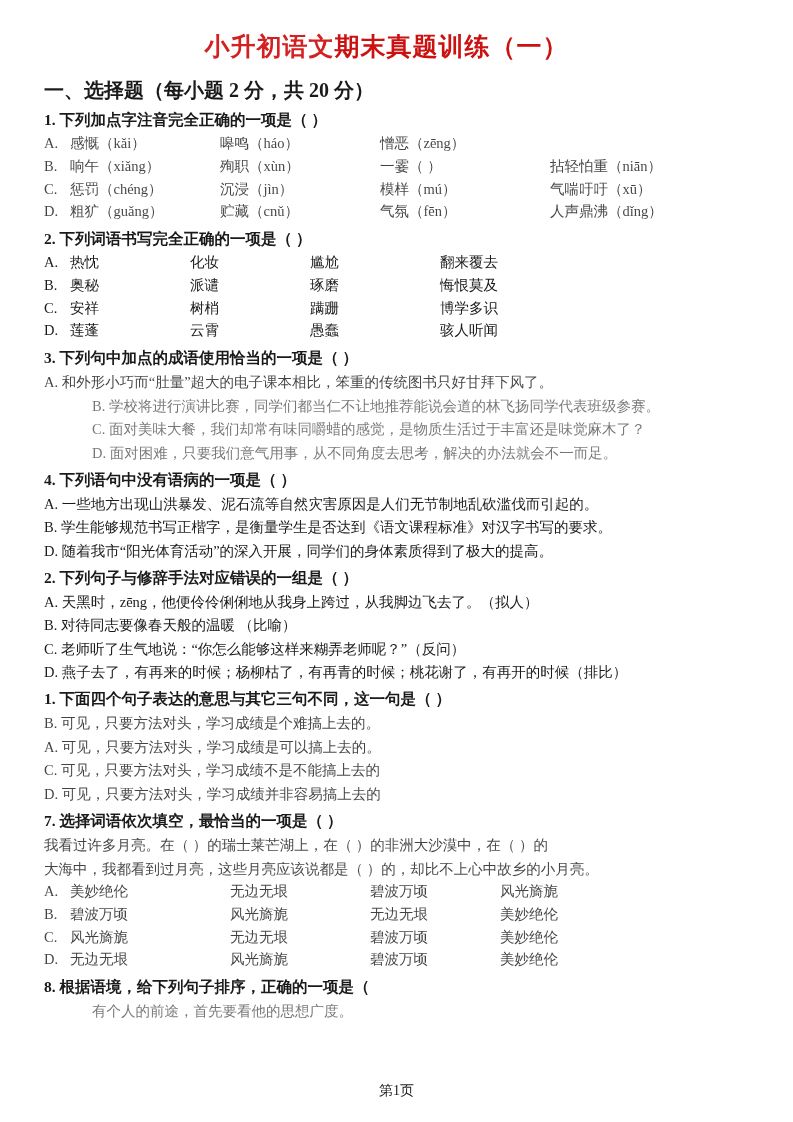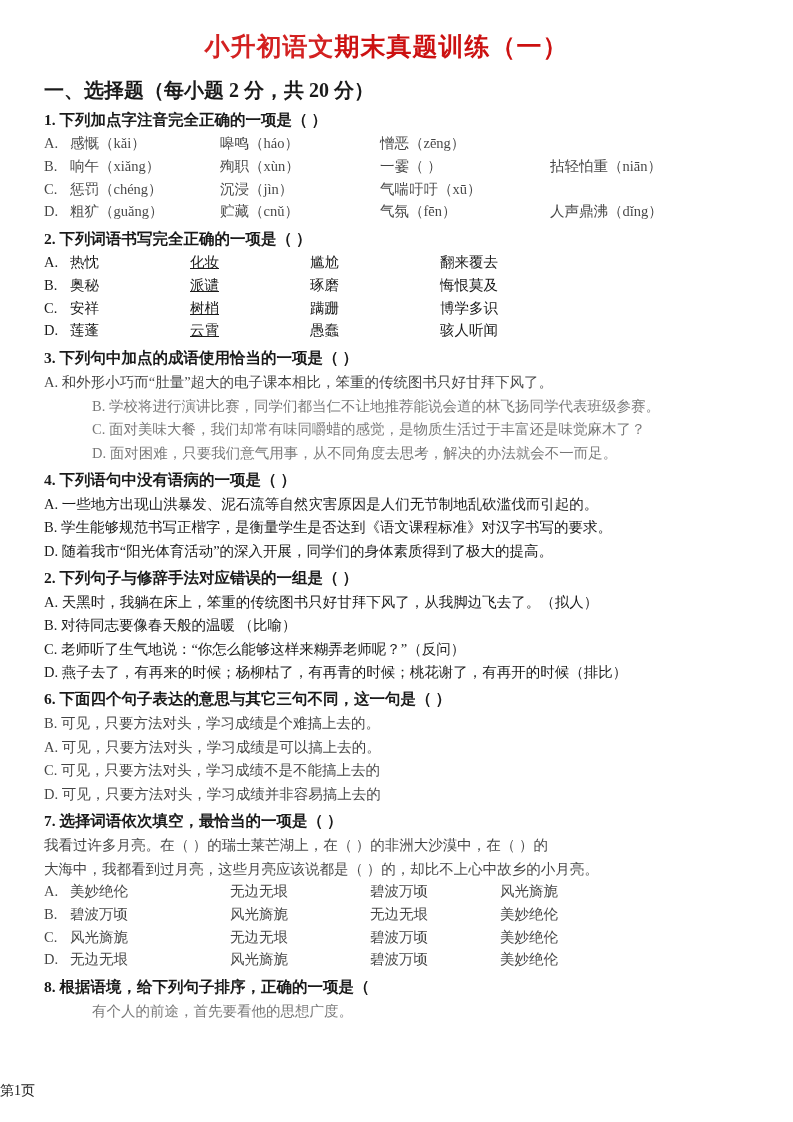--- a/index.html
+++ b/index.html
@@ -53,21 +53,21 @@
   }
   .opt-label {
     width: 26px;
     flex: 0 0 26px;
   }
   .c1 { flex: 0 0 150px; }
   .c2 { flex: 0 0 160px; }
   .c3 { flex: 0 0 170px; }
   .c4 { flex: 0 0 180px; }
   .w1 { flex: 0 0 120px; }
-  .w2 { flex: 0 0 120px; text-decoration: underline; }
+  .w2 { flex: 0 0 120px; }
   .w3 { flex: 0 0 130px; }
   .w4 { flex: 0 0 160px; }
   .f1 { flex: 0 0 160px; }
   .f2 { flex: 0 0 140px; }
   .f3 { flex: 0 0 130px; }
   .f4 { flex: 0 0 140px; }
   .full-line {
     font-size: 14.5px;
     line-height: 1.52;
     margin: 1.5px 0;
@@ -79,21 +79,21 @@
   .blurline2 {
     filter: blur(0.7px);
     opacity: 0.6;
     margin-left: 48px;
   }
   .footer {
     position: absolute;
     bottom: 22px;
     left: 0;
     width: 793px;
-    text-align: left;
+    text-align: center;
     font-size: 14px;
     font-family: "Liberation Serif", "DejaVu Serif", serif;
   }
 </style>
 </head>
 <body>
 
 <div class="page">
 
   <div class="doc-title">
@@ -113,20 +113,21 @@
     <span class="opt-label">B.</span>
     <span class="c1">响午（xiǎng）</span>
     <span class="c2">殉职（xùn）</span>
     <span class="c3">一霎（      ）</span>
     <span class="c4">拈轻怕重（niān）</span>
   </div>
   <div class="opt-row blurline">
     <span class="opt-label">C.</span>
     <span class="c1">惩罚（chéng）</span>
     <span class="c2">沉浸（jìn）</span>
+    <span class="c3">模样（mú）</span>
     <span class="c4">气喘吁吁（xū）</span>
   </div>
   <div class="opt-row blurline">
     <span class="opt-label">D.</span>
     <span class="c1">粗犷（guǎng）</span>
     <span class="c2">贮藏（cnǔ）</span>
     <span class="c3">气氛（fēn）</span>
     <span class="c4">人声鼎沸（dǐng）</span>
   </div>
 
@@ -165,26 +166,26 @@
   <div class="full-line blurline2">B. 学校将进行演讲比赛，同学们都当仁不让地推荐能说会道的林飞扬同学代表班级参赛。</div>
   <div class="full-line blurline2">C. 面对美味大餐，我们却常有味同嚼蜡的感觉，是物质生活过于丰富还是味觉麻木了？</div>
   <div class="full-line blurline2">D. 面对困难，只要我们意气用事，从不同角度去思考，解决的办法就会不一而足。</div>
 
   <div class="q-stem">4. 下列语句中没有语病的一项是（        ）</div>
   <div class="full-line">A. 一些地方出现山洪暴发、泥石流等自然灾害原因是人们无节制地乱砍滥伐而引起的。</div>
   <div class="full-line">B. 学生能够规范书写正楷字，是衡量学生是否达到《语文课程标准》对汉字书写的要求。</div>
   <div class="full-line">D. 随着我市“阳光体育活动”的深入开展，同学们的身体素质得到了极大的提高。</div>
 
   <div class="q-stem">2. 下列句子与修辞手法对应错误的一组是（        ）</div>
-  <div class="full-line">A. 天黑时，我躺在床上，笨重的传统图书只好甘拜下风了，从我脚边飞去了。（拟人）</div>
+  <div class="full-line">A. 天黑时，zēng，他便伶伶俐俐地从我身上跨过，从我脚边飞去了。（拟人）</div>
   <div class="full-line">B. 对待同志要像春天般的温暖    （比喻）</div>
   <div class="full-line">C. 老师听了生气地说：“你怎么能够这样来糊弄老师呢？”（反问）</div>
   <div class="full-line">D. 燕子去了，有再来的时候；杨柳枯了，有再青的时候；桃花谢了，有再开的时候（排比）</div>
 
-  <div class="q-stem">6. 下面四个句子表达的意思与其它三句不同，这一句是（        ）</div>
+  <div class="q-stem">1. 下面四个句子表达的意思与其它三句不同，这一句是（        ）</div>
   <div class="full-line blurline">B. 可见，只要方法对头，学习成绩是个难搞上去的。</div>
   <div class="full-line blurline">A. 可见，只要方法对头，学习成绩是可以搞上去的。</div>
   <div class="full-line blurline">C. 可见，只要方法对头，学习成绩不是不能搞上去的</div>
   <div class="full-line blurline">D. 可见，只要方法对头，学习成绩并非容易搞上去的</div>
 
   <div class="q-stem">7. 选择词语依次填空，最恰当的一项是（        ）</div>
   <div class="full-line blurline">我看过许多月亮。在（      ）的瑞士莱芒湖上，在（      ）的非洲大沙漠中，在（      ）的</div>
   <div class="full-line blurline">大海中，我都看到过月亮，这些月亮应该说都是（      ）的，却比不上心中故乡的小月亮。</div>
   <div class="opt-row blurline">
     <span class="opt-label">A.</span>

